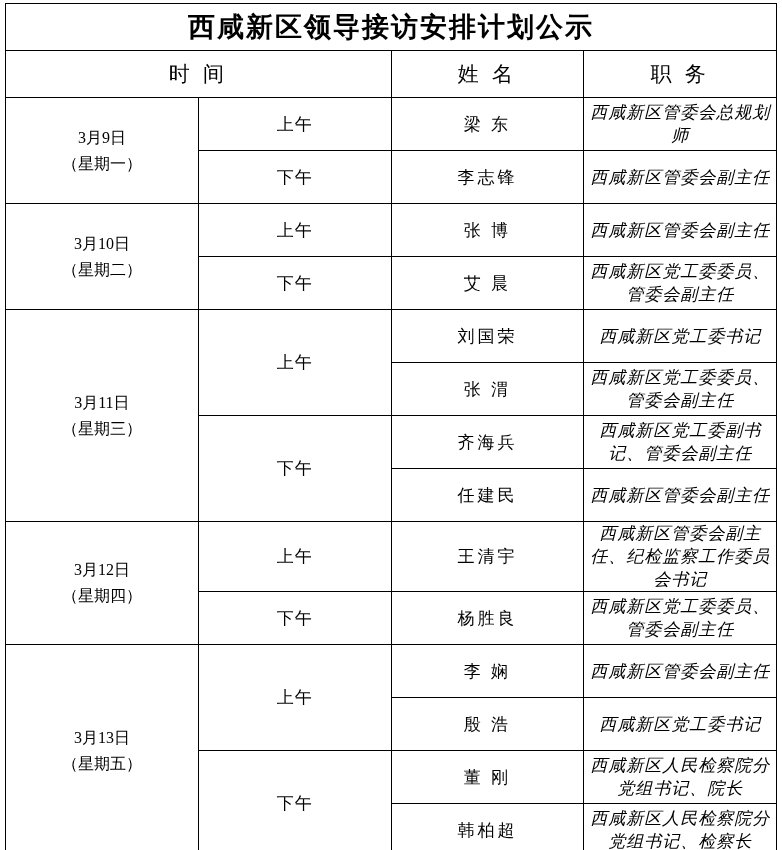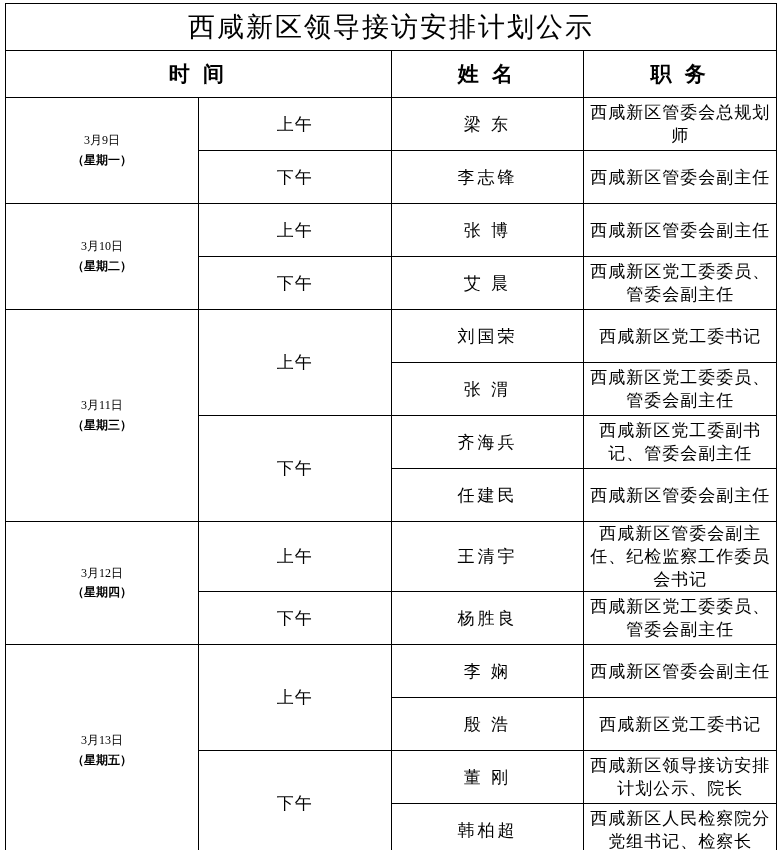--- a/index.html
+++ b/index.html
@@ -28,50 +28,51 @@
   }
   table.sched td, table.sched th {
     border: 1px solid #000000;
     text-align: center;
     vertical-align: middle;
     padding: 0;
   }
   .title-cell {
     height: 46px;
     font-size: 27px;
-    font-weight: normal;
+    font-weight: bold;
     letter-spacing: 2px;
     font-family: "Liberation Serif", "DejaVu Serif", serif;
   }
   .head-cell {
     height: 46px;
     font-size: 21px;
-    font-weight: bold;
+    font-weight: normal;
     letter-spacing: 4px;
   }
   .date-cell {
-    font-size: 12px;
+    font-size: 16px;
     line-height: 1.6;
     width: 122px;
   }
   .date-cell .d1 { display: block; }
-  .date-cell .d2 { display: block; font-weight: bold; }
+  .date-cell .d2 { display: block; }
   .ampm-cell {
     font-size: 17px;
     width: 88px;
     letter-spacing: 1px;
   }
   .name-cell {
     font-size: 17px;
     width: 140px;
     letter-spacing: 3px;
   }
   .post-cell {
     font-size: 17px;
     letter-spacing: 1px;
+    font-style: italic;
   }
   .row-h { height: 53px; }
 </style>
 </head>
 <body>
 
 <div class="page">
   <table class="sched">
     <tbody>
       <tr>
@@ -160,21 +161,21 @@
         <td class="name-cell">李  娴</td>
         <td class="post-cell">西咸新区管委会副主任</td>
       </tr>
       <tr class="row-h">
         <td class="name-cell">殷  浩</td>
         <td class="post-cell">西咸新区党工委书记</td>
       </tr>
       <tr class="row-h">
         <td class="ampm-cell" rowspan="2">下午</td>
         <td class="name-cell">董  刚</td>
-        <td class="post-cell">西咸新区领导接访安排计划公示、院长</td>
+        <td class="post-cell">西咸新区人民检察院分党组书记、院长</td>
       </tr>
       <tr class="row-h">
         <td class="name-cell">韩柏超</td>
         <td class="post-cell">西咸新区人民检察院分党组书记、检察长</td>
       </tr>
     </tbody>
   </table>
 </div>
 
 </body></html>

